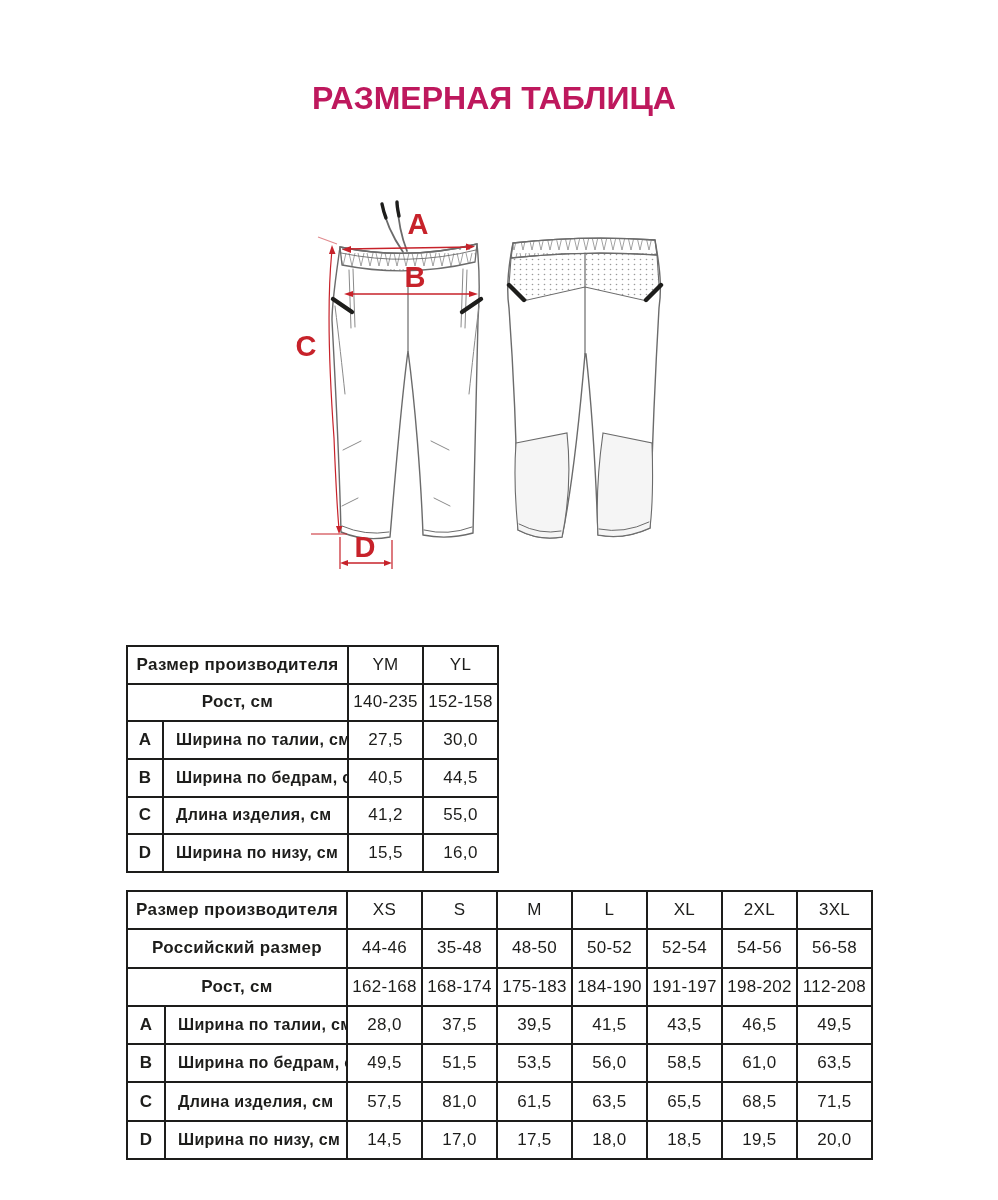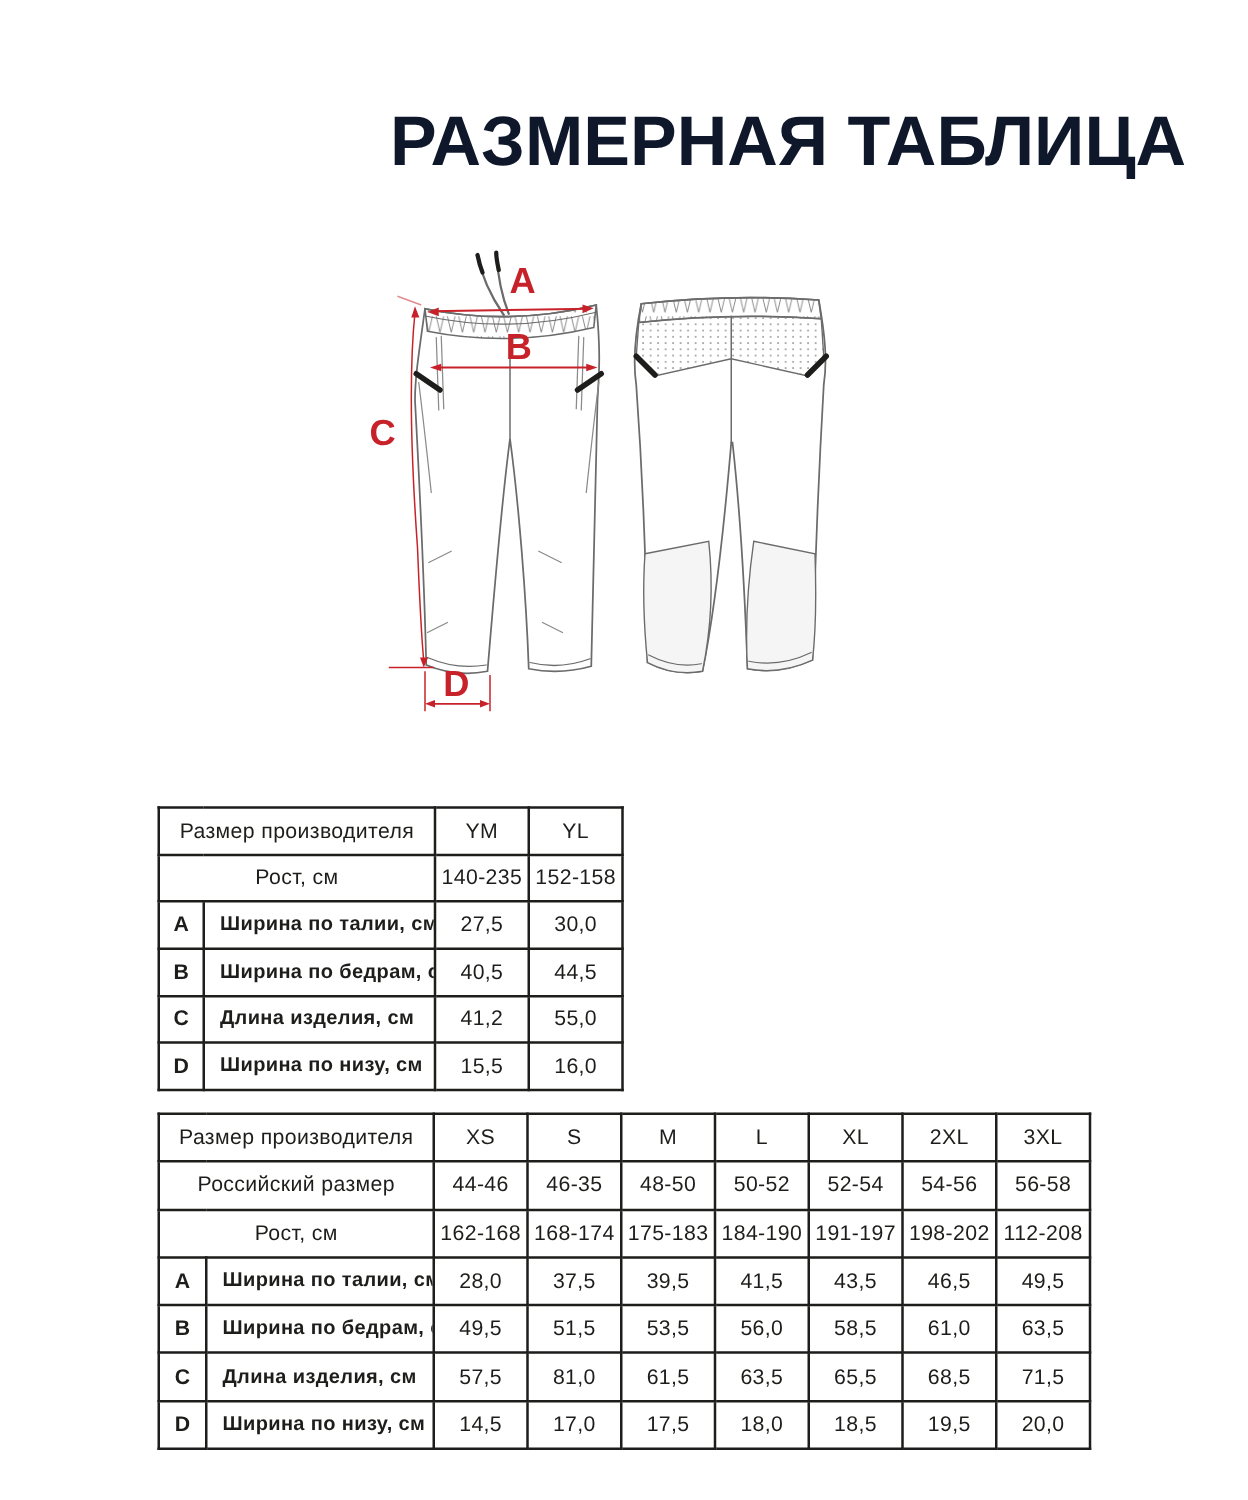--- a/index.html
+++ b/index.html
@@ -3,33 +3,33 @@
 <meta charset="utf-8">
 <style>
   html,body{margin:0;padding:0;background:#ffffff;}
   .page{position:relative;width:998px;height:1200px;background:#fff;overflow:hidden;
         font-family:"Liberation Sans","DejaVu Sans",sans-serif;color:#1d1d1b;}
 
   
   .logo{position:absolute;left:193px;top:66px;width:104px;text-align:center;}
   .logo svg{display:block;margin:0 auto;}
   .logo .wordmark{margin-top:5px;font-size:22px;font-weight:bold;letter-spacing:3px;color:#1d1d1b;}
-  .title{position:absolute;left:312px;top:80px;font-size:56px;font-weight:bold;
-         letter-spacing:0px;color:#0f172a;white-space:nowrap;}
+  .title{position:absolute;left:312px;top:80px;font-size:32px;font-weight:bold;
+         letter-spacing:0px;color:#be185d;white-space:nowrap;}
 
   
   .diagram{position:absolute;left:285px;top:188px;width:400px;height:400px;}
   .dim-label{font-family:"Liberation Sans",sans-serif;font-size:29px;font-weight:bold;fill:#c7222a;}
 
   
   table{border-collapse:collapse;table-layout:fixed;position:absolute;background:#fff;}
   td{border:2px solid #1d1d1b;text-align:center;vertical-align:middle;
      font-size:16px;letter-spacing:.3px;padding:0 2px;overflow:hidden;white-space:nowrap;}
   td.param{text-align:left;padding-left:12px;font-weight:bold;}
-  td.hdr{font-weight:normal;font-size:17px;}
+  td.hdr{font-weight:bold;font-size:17px;}
   td.letter{font-weight:bold;font-size:17px;}
   td.val{font-size:17px;}
   .t-youth{left:126px;top:645px;width:371px;height:228px;}
   .t-adult{left:126px;top:890px;width:747px;height:270px;}
 </style>
 </head>
 <body>
 
 <div class="page">
 
@@ -179,21 +179,21 @@
       <td class="val">S</td>
       <td class="val">M</td>
       <td class="val">L</td>
       <td class="val">XL</td>
       <td class="val">2XL</td>
       <td class="val">3XL</td>
     </tr>
     <tr>
       <td class="hdr" colspan="2">Российский размер</td>
       <td class="val">44-46</td>
-      <td class="val">46-35</td>
+      <td class="val">35-48</td>
       <td class="val">48-50</td>
       <td class="val">50-52</td>
       <td class="val">52-54</td>
       <td class="val">54-56</td>
       <td class="val">56-58</td>
     </tr>
     <tr>
       <td class="hdr" colspan="2">Рост, см</td>
       <td class="val">162-168</td>
       <td class="val">168-174</td>

